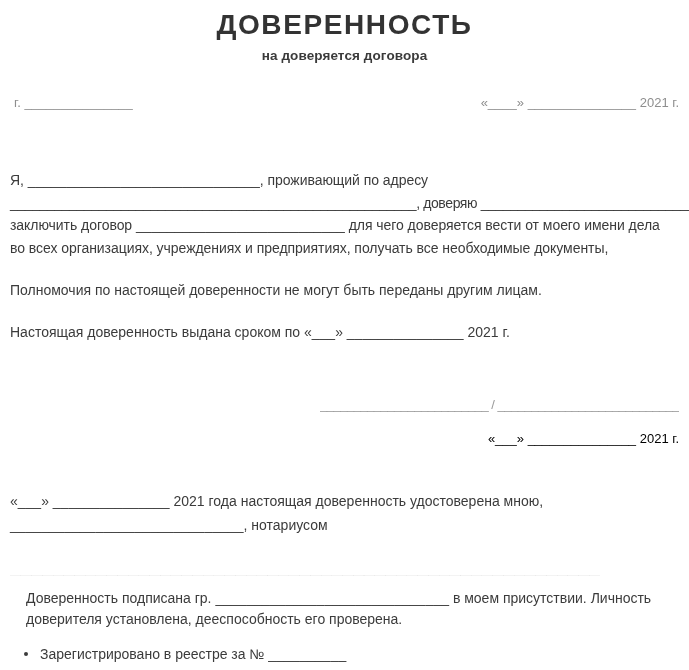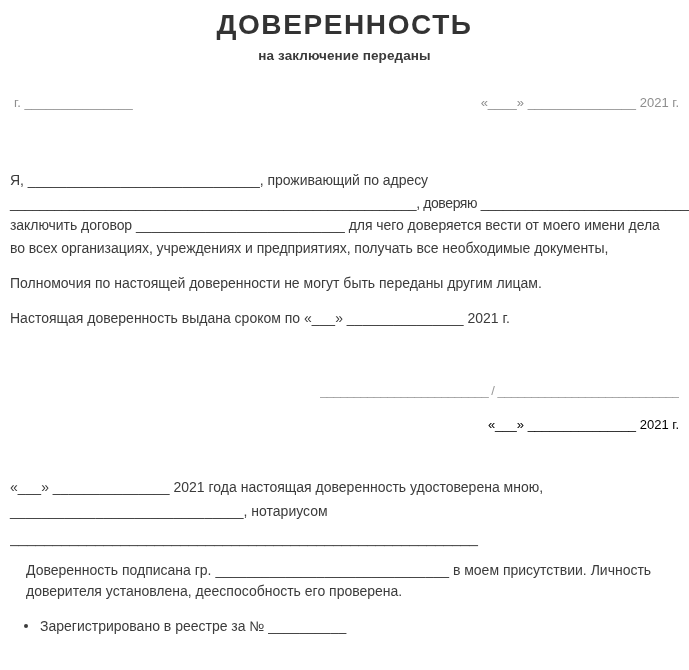--- a/index.html
+++ b/index.html
@@ -72,21 +72,21 @@
     margin-top: 52px;
     font-size: 14px;
     line-height: 22.5px;
     color: #3b3b3b;
   }
   .body-line {
     white-space: nowrap;
     letter-spacing: -0.05px;
   }
   .para {
-    margin-top: 13px;
+    margin-top: 20px;
     font-size: 14px;
     line-height: 22px;
     white-space: nowrap;
   }
 
   .fill {
     letter-spacing: -0.4px;
   }
 
   
@@ -119,22 +119,22 @@
   .notary-block {
     margin-top: 26px;
     font-size: 14px;
     line-height: 24px;
     color: #3b3b3b;
   }
   .notary-line {
     white-space: nowrap;
   }
   .rule-line {
-    margin-top: 3px;
-    font-size: 16px;
+    margin-top: 17px;
+    font-size: 20px;
     color: #4a4a4a;
     letter-spacing: -0.4px;
     white-space: nowrap;
     overflow: hidden;
     height: 22px;
   }
 
   .notary-para {
     margin-top: 12px;
     font-size: 14px;
@@ -170,21 +170,21 @@
     background: #3b3b3b;
   }
 </style>
 </head>
 <body>
 
 <div class="page">
 
   <h1 class="doc-title">ДОВЕРЕННОСТЬ</h1>
 
-  <div class="doc-subtitle">на заключение переданы</div>
+  <div class="doc-subtitle">на доверяется договора</div>
 
   <div class="header-row">
     <span class="header-city">г. _______________</span>
     <span class="header-date">«____» _______________ 2021 г.</span>
   </div>
 
   <div class="body-block">
     <div class="body-line">Я, ______________________________, проживающий по адресу</div>
     <div class="body-line fill">_______________________________________________________, доверяю ________________________________</div>
     <div class="body-line">заключить договор ___________________________ для чего доверяется вести от моего имени дела</div>

